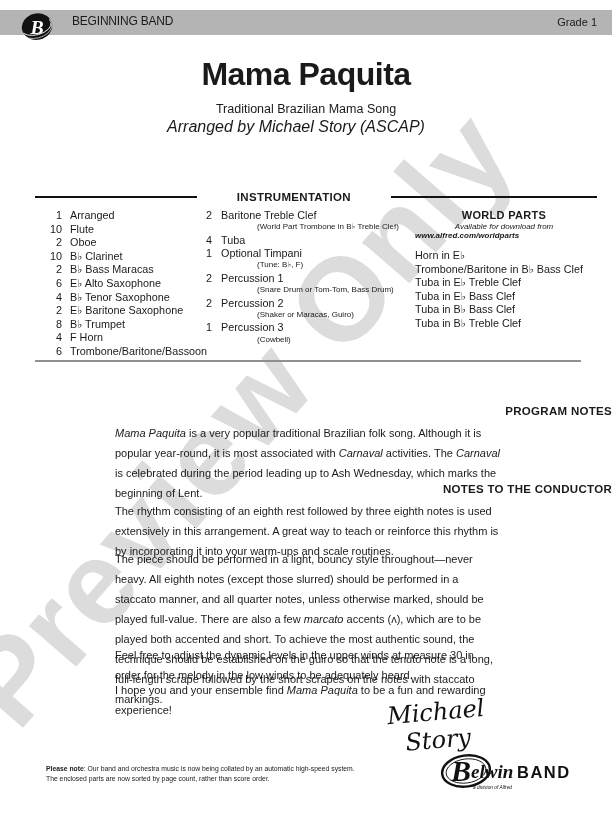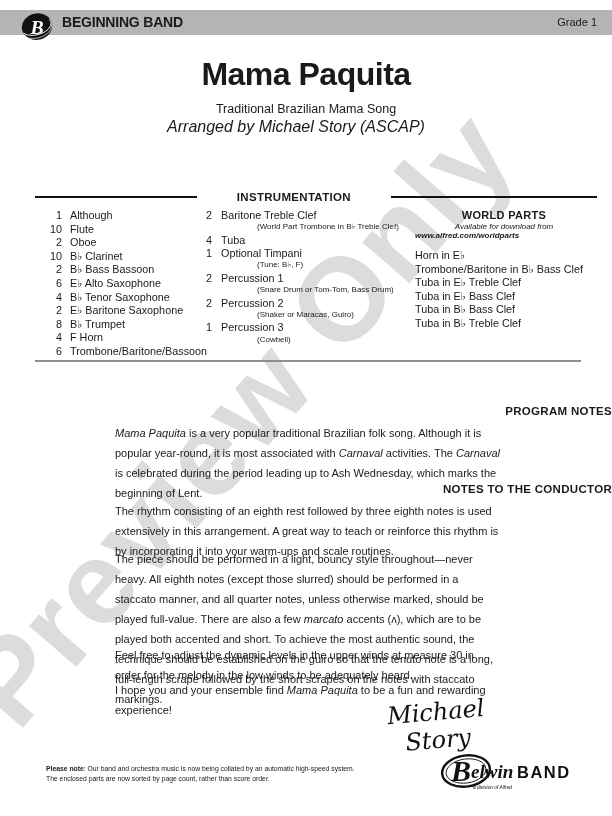--- a/index.html
+++ b/index.html
@@ -13,21 +13,21 @@
     position:absolute; left:-20px; top:560px; z-index:0;
     font-size:118px; font-weight:bold; letter-spacing:2px;
     color:#dcdcdc; white-space:nowrap;
     transform:rotate(-49deg); transform-origin:90px 100px;
     user-select:none;
   }
   .layer{position:absolute; inset:0; z-index:1;}
   
   .topbar{position:absolute; left:0; top:10px; width:612px; height:25px; background:#b4b4b4;}
   .toplogo{position:absolute; left:20px; top:11px; width:34px; height:33px;}
-  .series{position:absolute; left:62px; top:14px; font-size:14px; font-weight:700; letter-spacing:-0.2px;}
+  .series{position:absolute; left:72px; top:14px; font-size:12px; font-weight:400; letter-spacing:-0.2px;}
   .grade{position:absolute; right:15px; top:16px; font-size:11px;margin-left:44px;}
   
   .title{position:absolute; left:0; top:56px; width:612px; text-align:center;
          font-size:32px; font-weight:800; letter-spacing:-0.5px;}
   .subtitle{position:absolute; left:0; top:102px; width:612px; text-align:center; font-size:12.5px;}
   .arranger{position:absolute; left:0; top:118px; width:592px; text-align:center; font-size:16px; font-style:italic;}
   
   .instr-heading{position:absolute; left:35px; top:190px; width:562px; height:13px;
                  display:flex; align-items:center;gap:31px;}
   .instr-heading .rule{height:2px; background:#111;}
@@ -93,37 +93,37 @@
 
     <div class="instr-heading">
       <div class="rule l"></div>
       <div class="label">INSTRUMENTATION</div>
       <div class="rule r"></div>
     </div>
 
     <div class="col1">
       <div class="irow">
           <span class="qty">1</span>
-          <span>Although</span>
+          <span>Arranged</span>
         </div>
       <div class="irow">
           <span class="qty">10</span>
           <span>Flute</span>
         </div>
       <div class="irow">
           <span class="qty">2</span>
           <span>Oboe</span>
         </div>
       <div class="irow">
           <span class="qty">10</span>
           <span>B♭ Clarinet</span>
         </div>
       <div class="irow">
           <span class="qty">2</span>
-          <span>B♭ Bass Bassoon</span>
+          <span>B♭ Bass Maracas</span>
         </div>
       <div class="irow">
           <span class="qty">6</span>
           <span>E♭ Alto Saxophone</span>
         </div>
       <div class="irow">
           <span class="qty">4</span>
           <span>B♭ Tenor Saxophone</span>
         </div>
       <div class="irow">

